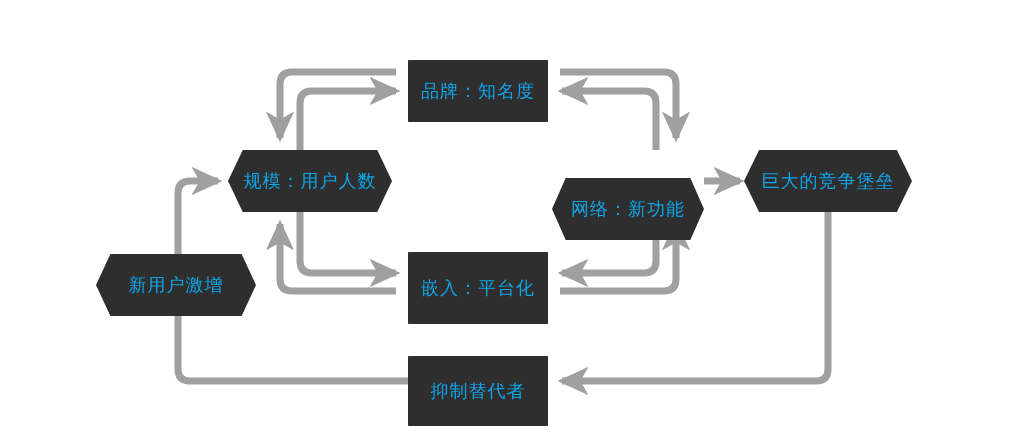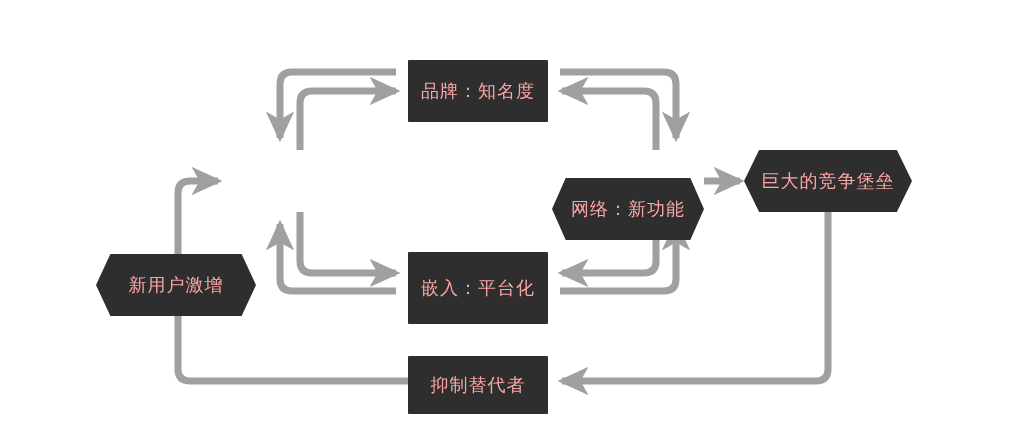--- a/index.html
+++ b/index.html
@@ -23,21 +23,21 @@
     top: 0;
     width: 1026px;
     height: 446px;
   }
   .node {
     position: absolute;
     display: flex;
     align-items: center;
     justify-content: center;
     background: #2e2e2e;
-    color: #fca5a5;
+    color: #0ea5e9;
     font-size: 18px;
     letter-spacing: 1px;
     white-space: nowrap;
     box-sizing: border-box;
     z-index: 5;
   }
   .node.rect {
     border-radius: 1px;
   }
   .node.hex {
@@ -82,34 +82,37 @@
       <path d="M 828 212 L 828 369 Q 828 381 816 381 L 562 381" marker-end="url(#ah)"></path>
 
       <path d="M 408 381 L 190 381 Q 178 381 178 369 L 178 193 Q 178 181 190 181 L 218 181" marker-end="url(#ah)"></path>
     </g>
   </svg>
 
   <div class="node rect" style="left:408px; top:60px; width:140px; height:62px;">
     <span class="node-label">品牌：知名度</span>
   </div>
 
+  <div class="node hex" style="left:228px; top:150px; width:164px; height:62px;">
+    <span class="node-label">规模：用户人数</span>
+  </div>
 
   <div class="node hex" style="left:552px; top:150px; width:152px; height:62px;margin-top:28px;">
     <span class="node-label">网络：新功能</span>
   </div>
 
   <div class="node hex" style="left:96px; top:254px; width:160px; height:62px;">
     <span class="node-label">新用户激增</span>
   </div>
 
   <div class="node hex" style="left:744px; top:150px; width:168px; height:62px;">
     <span class="node-label">巨大的竞争堡垒</span>
   </div>
 
   <div class="node rect" style="left:408px; top:252px; width:140px; height:72px;">
     <span class="node-label">嵌入：平台化</span>
   </div>
 
-  <div class="node rect" style="left:408px; top:356px; width:140px; height:58px;">
+  <div class="node rect" style="left:408px; top:356px; width:140px; height:70px;">
     <span class="node-label">抑制替代者</span>
   </div>
 
 </div>
 
 </body></html>

